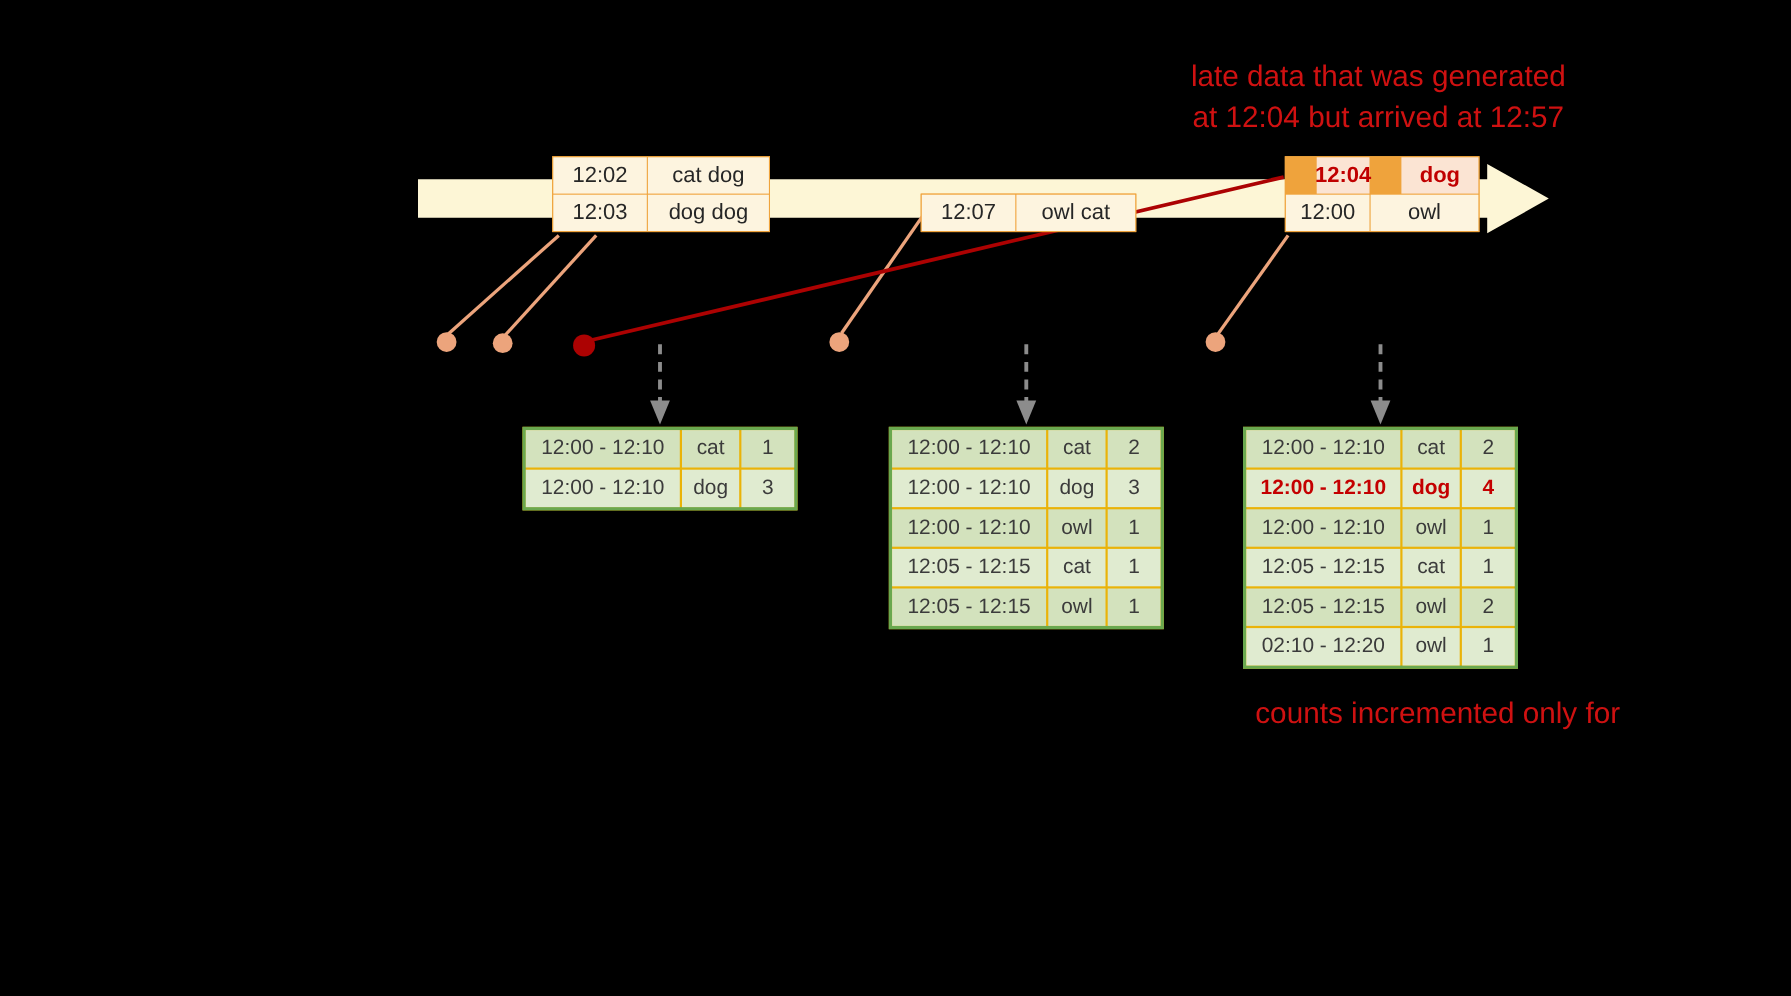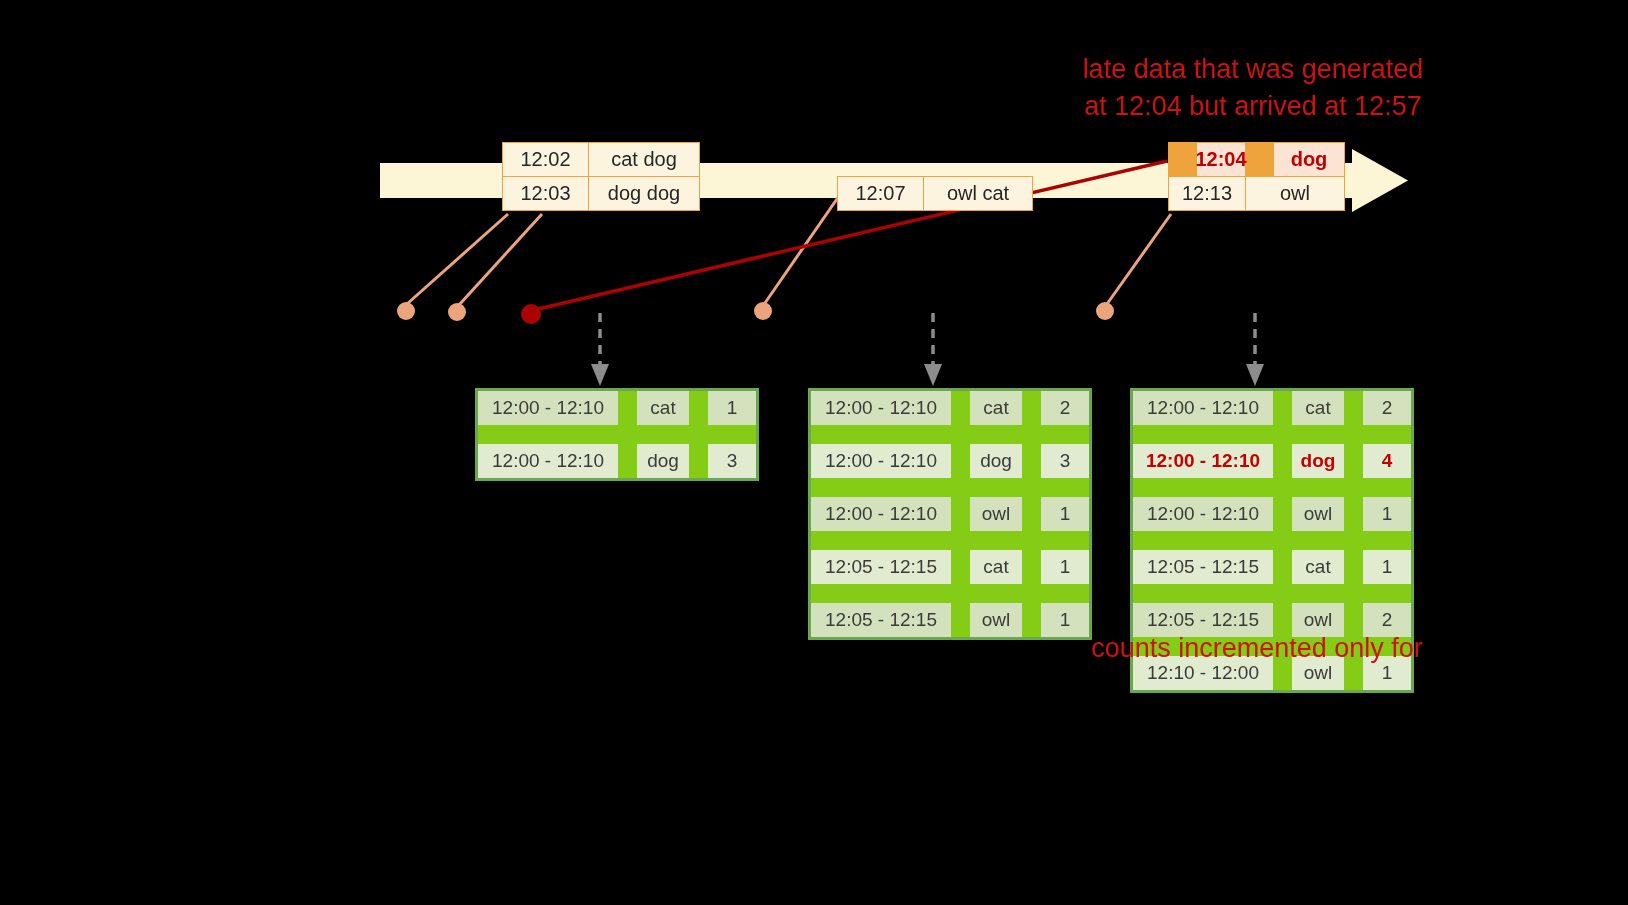--- a/index.html
+++ b/index.html
@@ -10,21 +10,21 @@
   svg.layer { position:absolute; left:0; top:0; }
 
   
   .etable { position:absolute; display:grid; border:1px solid #efa33c; background:#efa33c; gap:1px; }
   .ecell { height:33px; display:flex; align-items:center; justify-content:center;
            background:#fdf4df; color:#262626; font-size:20px; }
   .ecell.late { background:#fbe4d3; color:#c00000; font-weight:bold;margin-left:28px; }
 
   
   .rtable { position:absolute; display:grid; grid-template-columns:140px 52px 48px;
-            border:3px solid #6aa84f; background:#84cc16; gap:19px; }
+            border:3px solid #6aa84f; background:#eab308; gap:2px; }
   .rcell { height:34px; display:flex; align-items:center; justify-content:center;
            font-size:19px; color:#3b3b3b; }
   .shade-a { background:#d3e2bd; }
   .shade-b { background:#e0ebd0; }
   .rcell.red { color:#c40000; font-weight:bold; }
 
   
   .caption { position:absolute; width:600px; text-align:center; color:#cf1111;
              font-size:27px; line-height:37px; }
 </style>
@@ -71,21 +71,21 @@
   </div>
 
   <div class="etable" style="left:837px; top:159px; grid-template-columns:85px 108px;margin-top:17px;">
     <div class="ecell">12:07</div>
     <div class="ecell">owl cat</div>
   </div>
 
   <div class="etable" style="left:1168px; top:142px; grid-template-columns:76px 98px;">
     <div class="ecell late">12:04</div>
     <div class="ecell late">dog</div>
-    <div class="ecell">12:13</div>
+    <div class="ecell">12:00</div>
     <div class="ecell">owl</div>
   </div>
 
   <div class="rtable" style="left:475px; top:388px;">
     <div class="rcell shade-a">12:00 - 12:10</div>
     <div class="rcell shade-a">cat</div>
     <div class="rcell shade-a">1</div>
     <div class="rcell shade-b">12:00 - 12:10</div>
     <div class="rcell shade-b">dog</div>
     <div class="rcell shade-b">3</div>
@@ -118,22 +118,22 @@
     <div class="rcell shade-b red">4</div>
     <div class="rcell shade-a">12:00 - 12:10</div>
     <div class="rcell shade-a">owl</div>
     <div class="rcell shade-a">1</div>
     <div class="rcell shade-b">12:05 - 12:15</div>
     <div class="rcell shade-b">cat</div>
     <div class="rcell shade-b">1</div>
     <div class="rcell shade-a">12:05 - 12:15</div>
     <div class="rcell shade-a">owl</div>
     <div class="rcell shade-a">2</div>
-    <div class="rcell shade-b">12:10 - 12:00</div>
+    <div class="rcell shade-b">02:10 - 12:20</div>
     <div class="rcell shade-b">owl</div>
     <div class="rcell shade-b">1</div>
   </div>
 
-  <div class="caption" style="left:957px; top:630px;">
+  <div class="caption" style="left:1007px; top:630px;">
     <div>counts incremented only for</div>
   </div>
 
 </div>
 
 </body></html>

